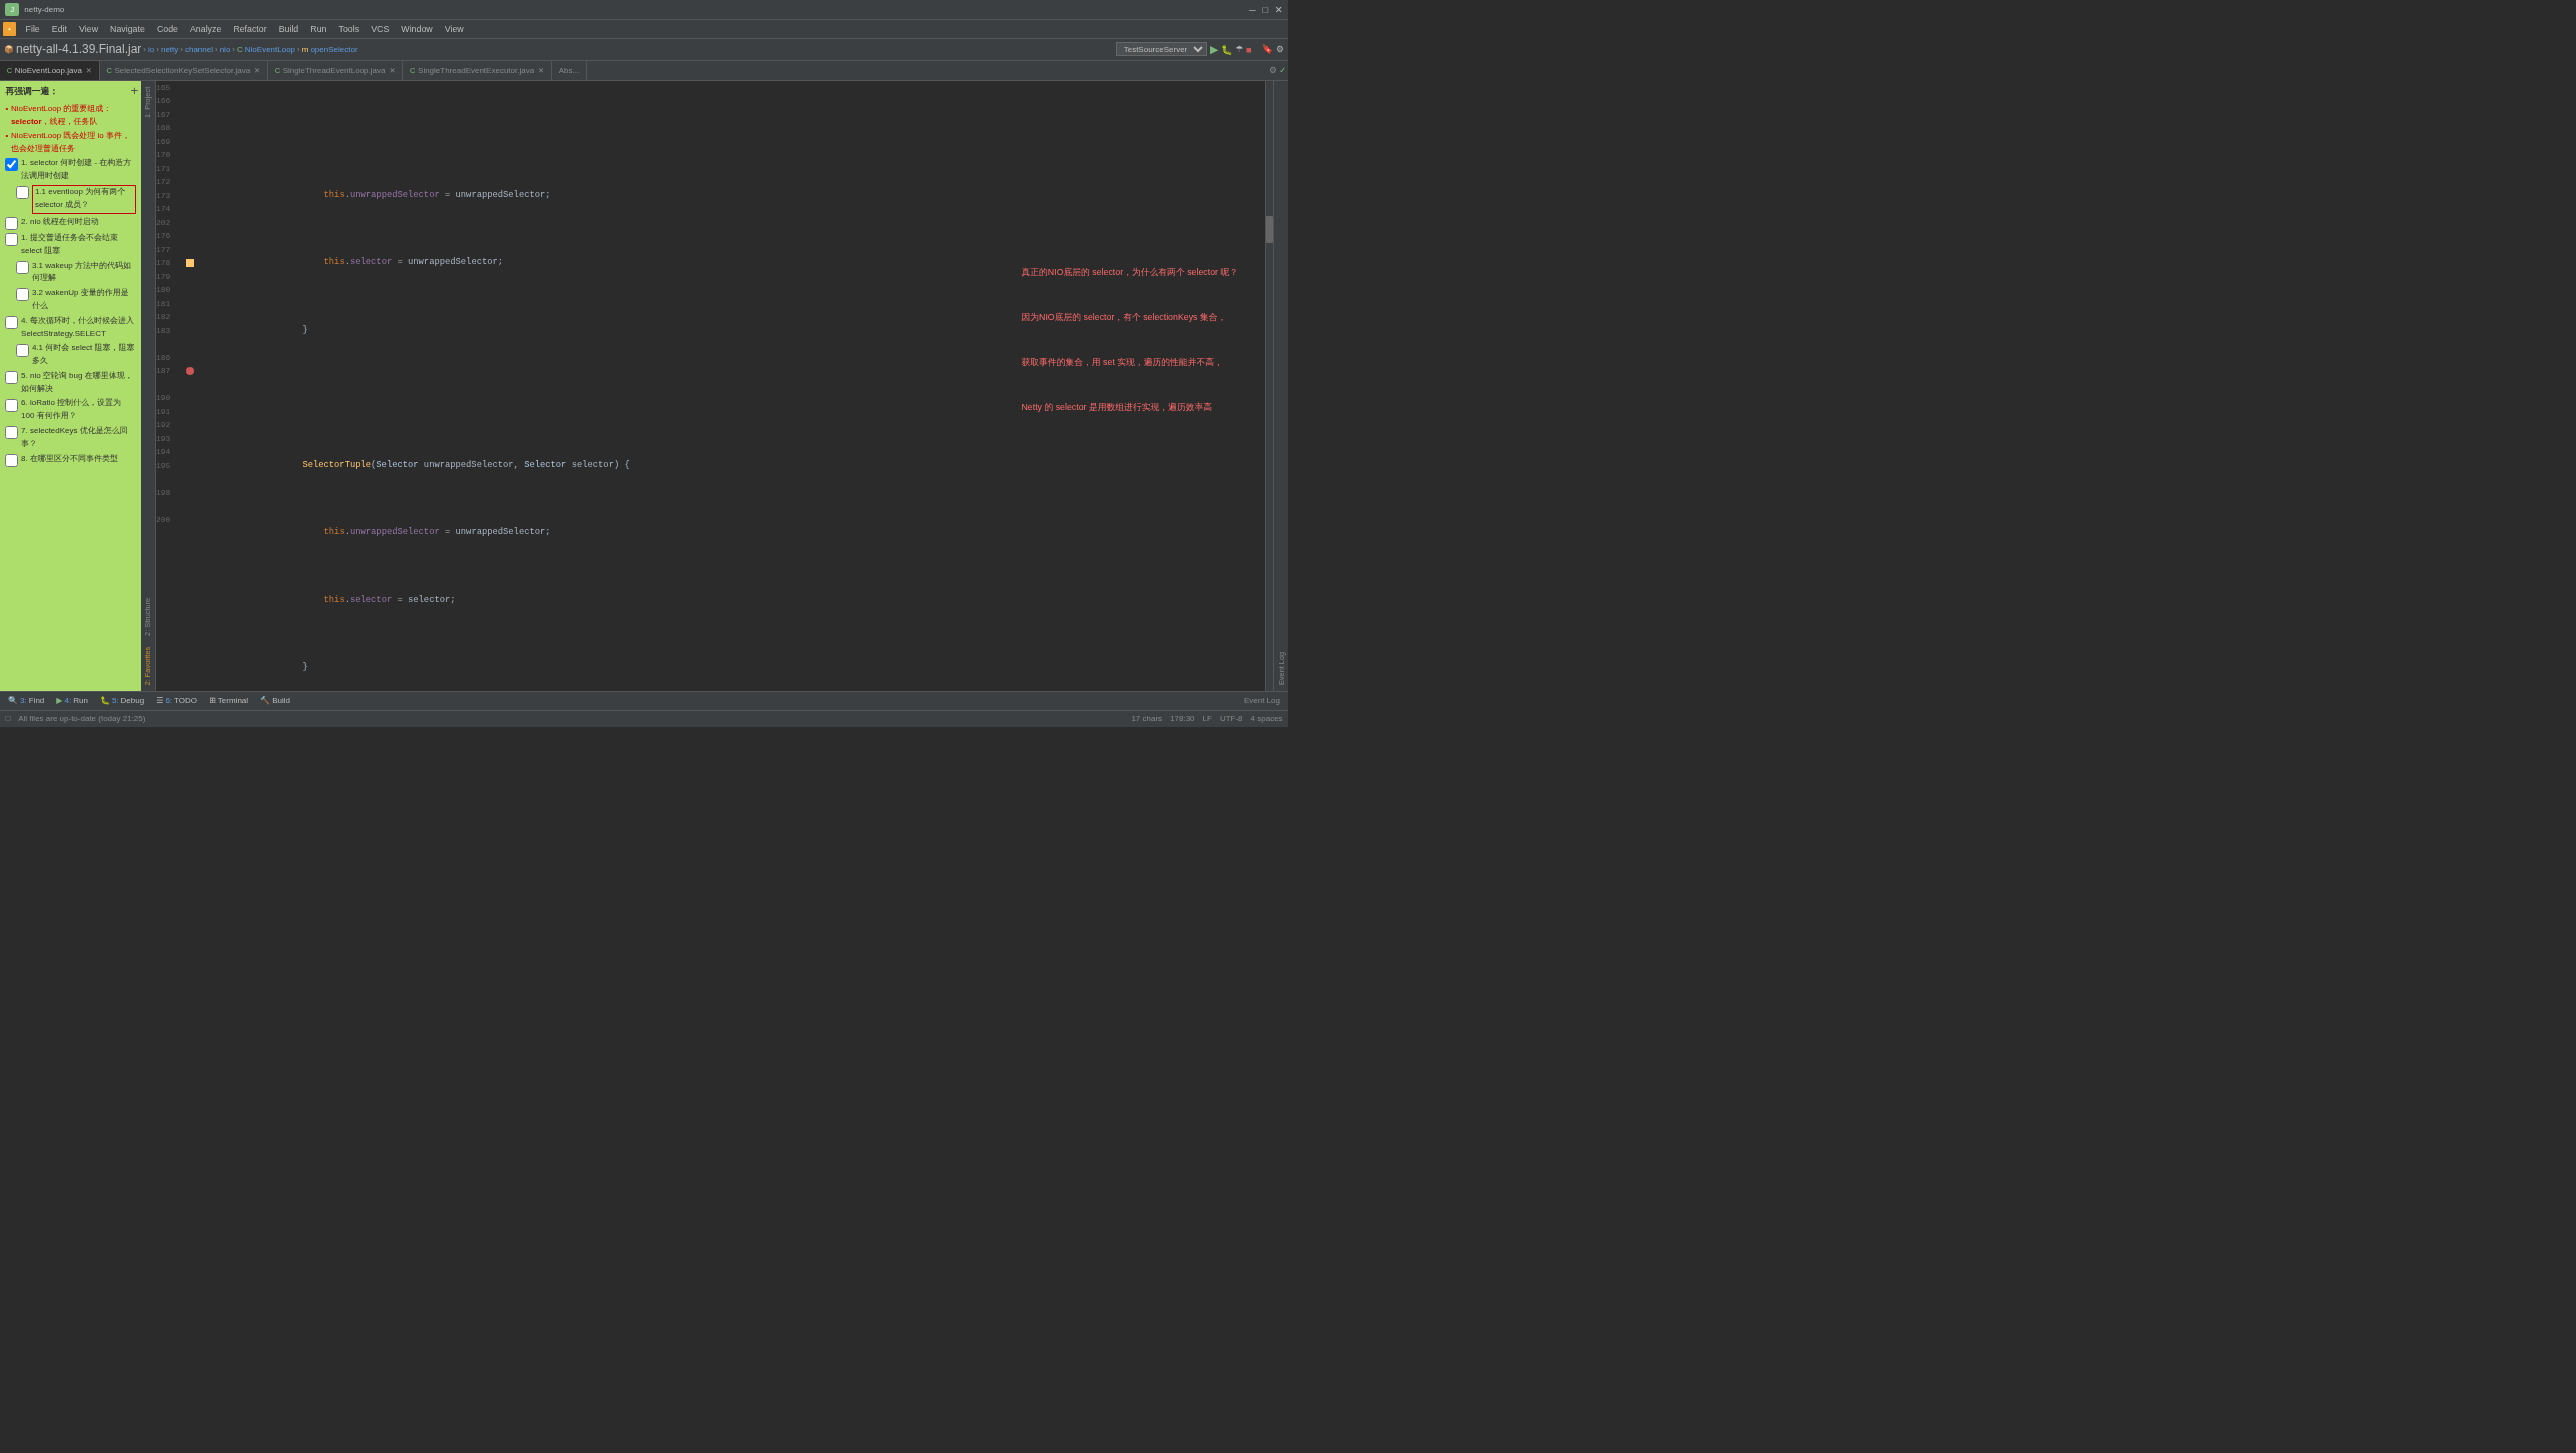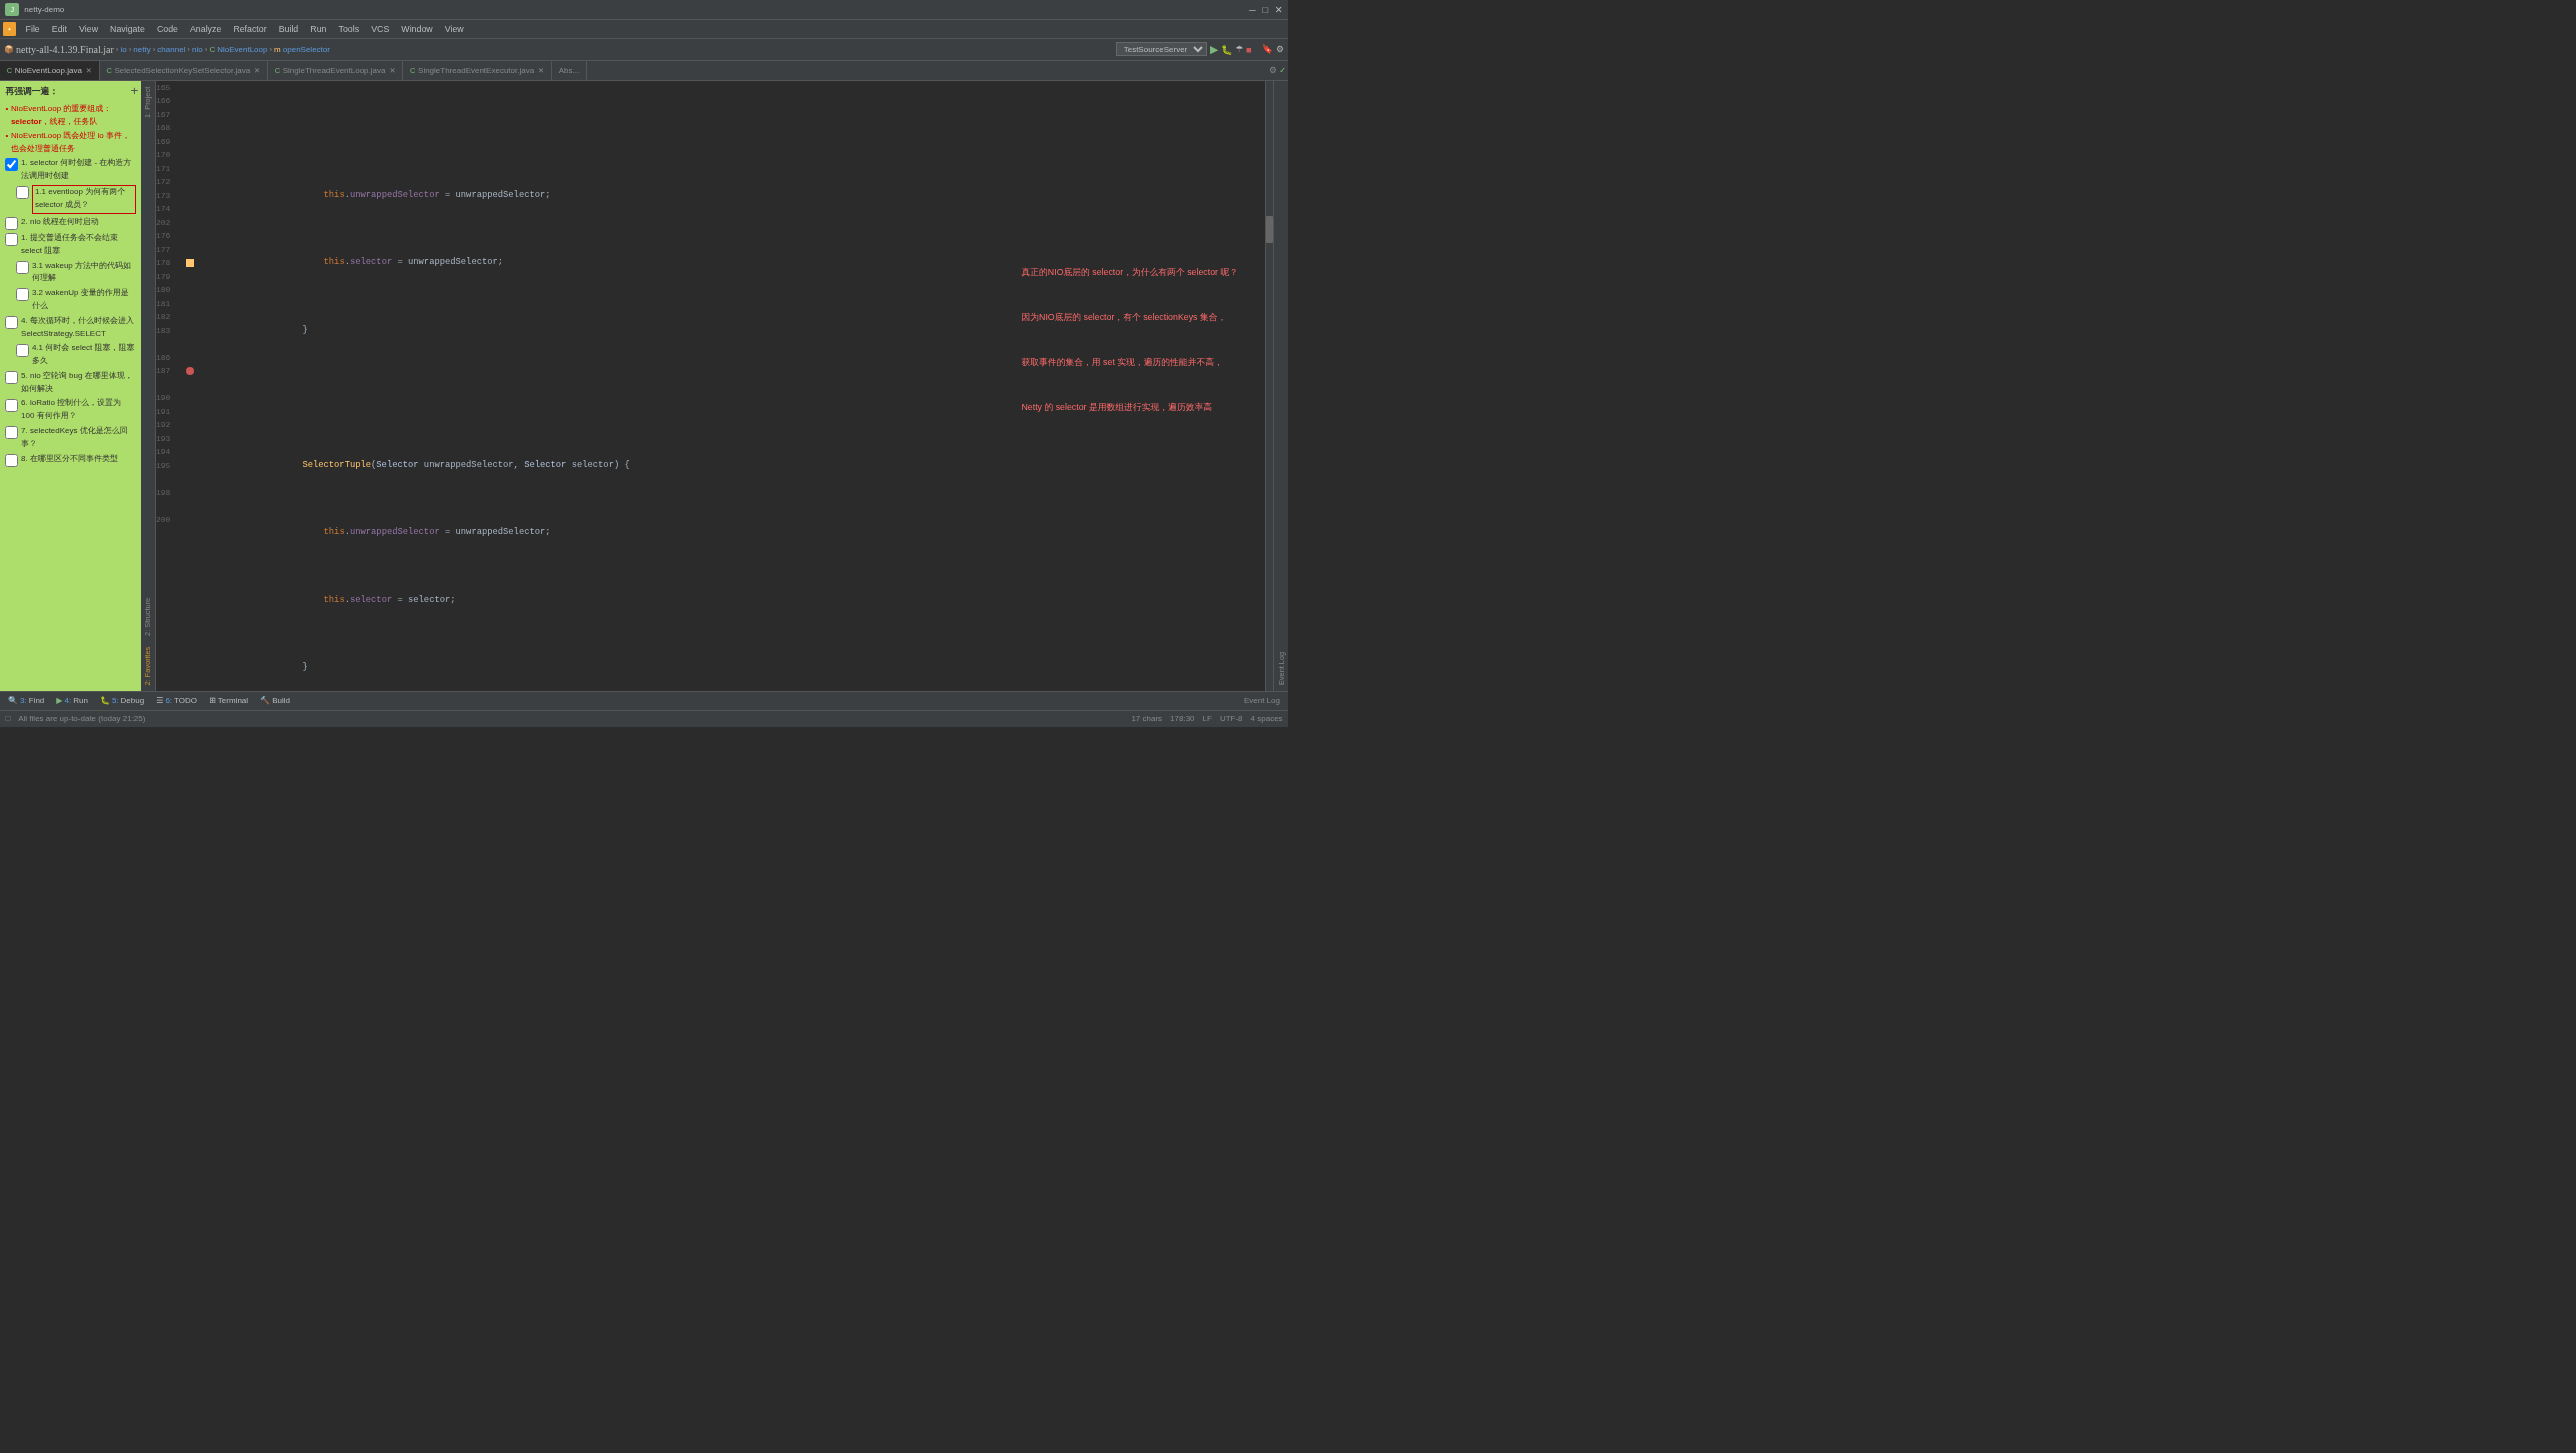--- a/index.html
+++ b/index.html
@@ -215,21 +215,21 @@
   <span class="menu-item">Run</span>
   <span class="menu-item">Tools</span>
   <span class="menu-item">VCS</span>
   <span class="menu-item">Window</span>
   <span class="menu-item">View</span>
 </div>
 
 <div id="navbar">
   <div class="nav-path">
     <span style="color:#c5922e;font-size:8px;">📦</span>
-    <span style="color:#bbb;font-size:10px;font-family:Liberation Serif, serif;">netty-all-4.1.39.Final.jar</span>
+    <span style="color:#bbb;font-size:12px;font-family:Liberation Sans, sans-serif;">netty-all-4.1.39.Final.jar</span>
     <span class="nav-sep">›</span>
     <span class="nav-link" style="font-family:Arial,sans-serif;font-size:8px;">io</span>
     <span class="nav-sep">›</span>
     <span class="nav-link" style="font-family:Arial,sans-serif;font-size:8px;">netty</span>
     <span class="nav-sep">›</span>
     <span class="nav-link" style="font-family:Arial,sans-serif;font-size:8px;">channel</span>
     <span class="nav-sep">›</span>
     <span class="nav-link" style="font-family:Arial,sans-serif;font-size:8px;">nio</span>
     <span class="nav-sep">›</span>
     <span style="color:#7cb87c;font-size:8px;">C</span>

